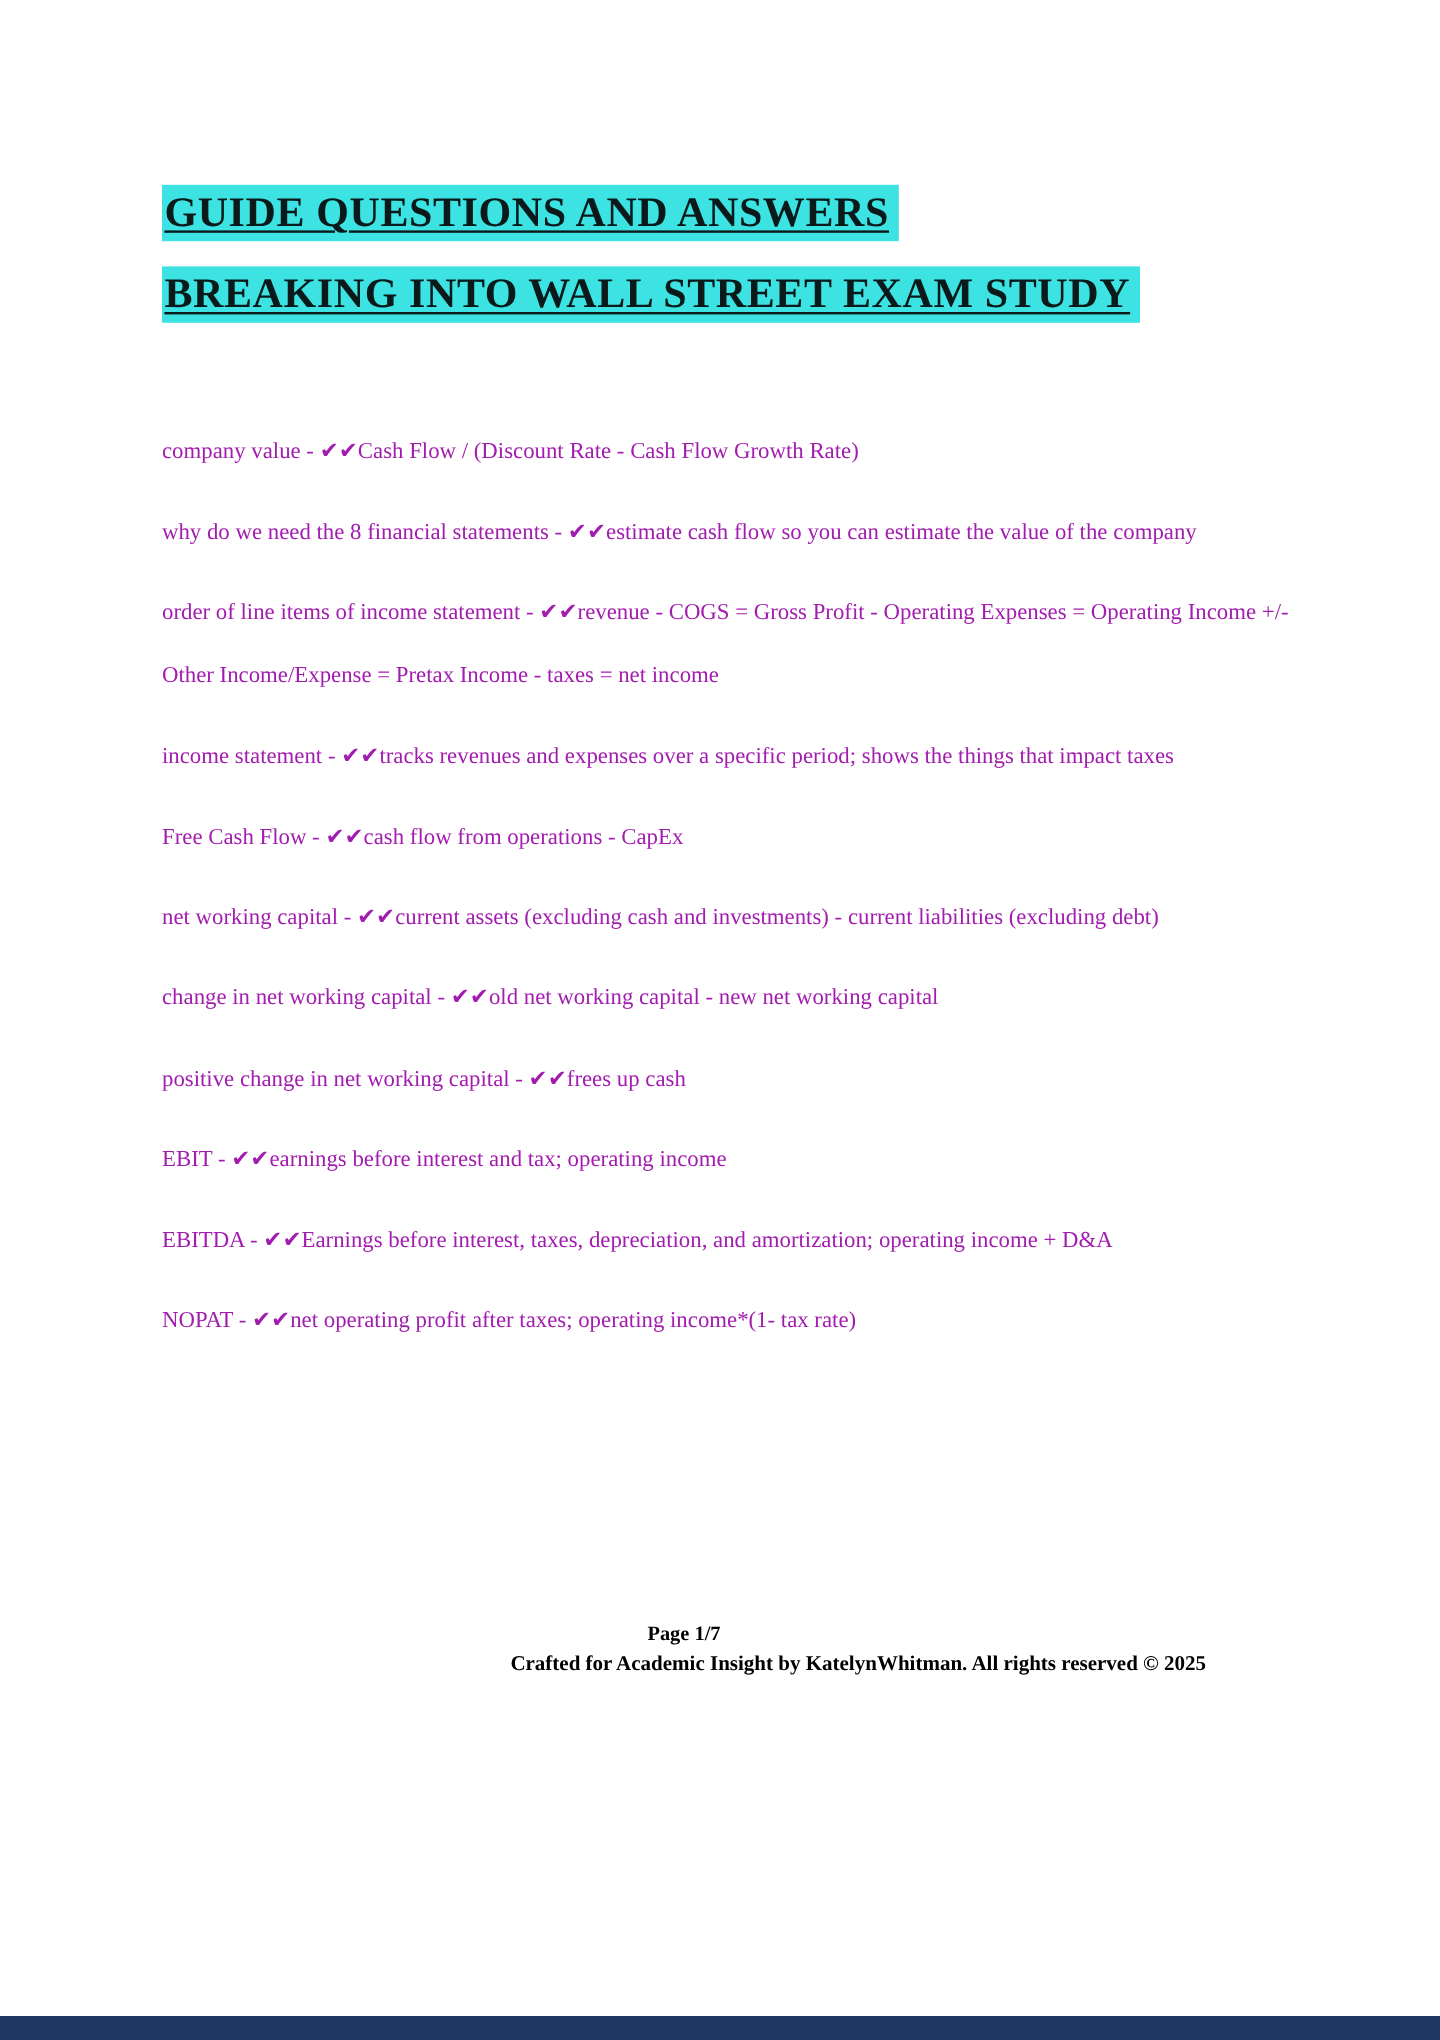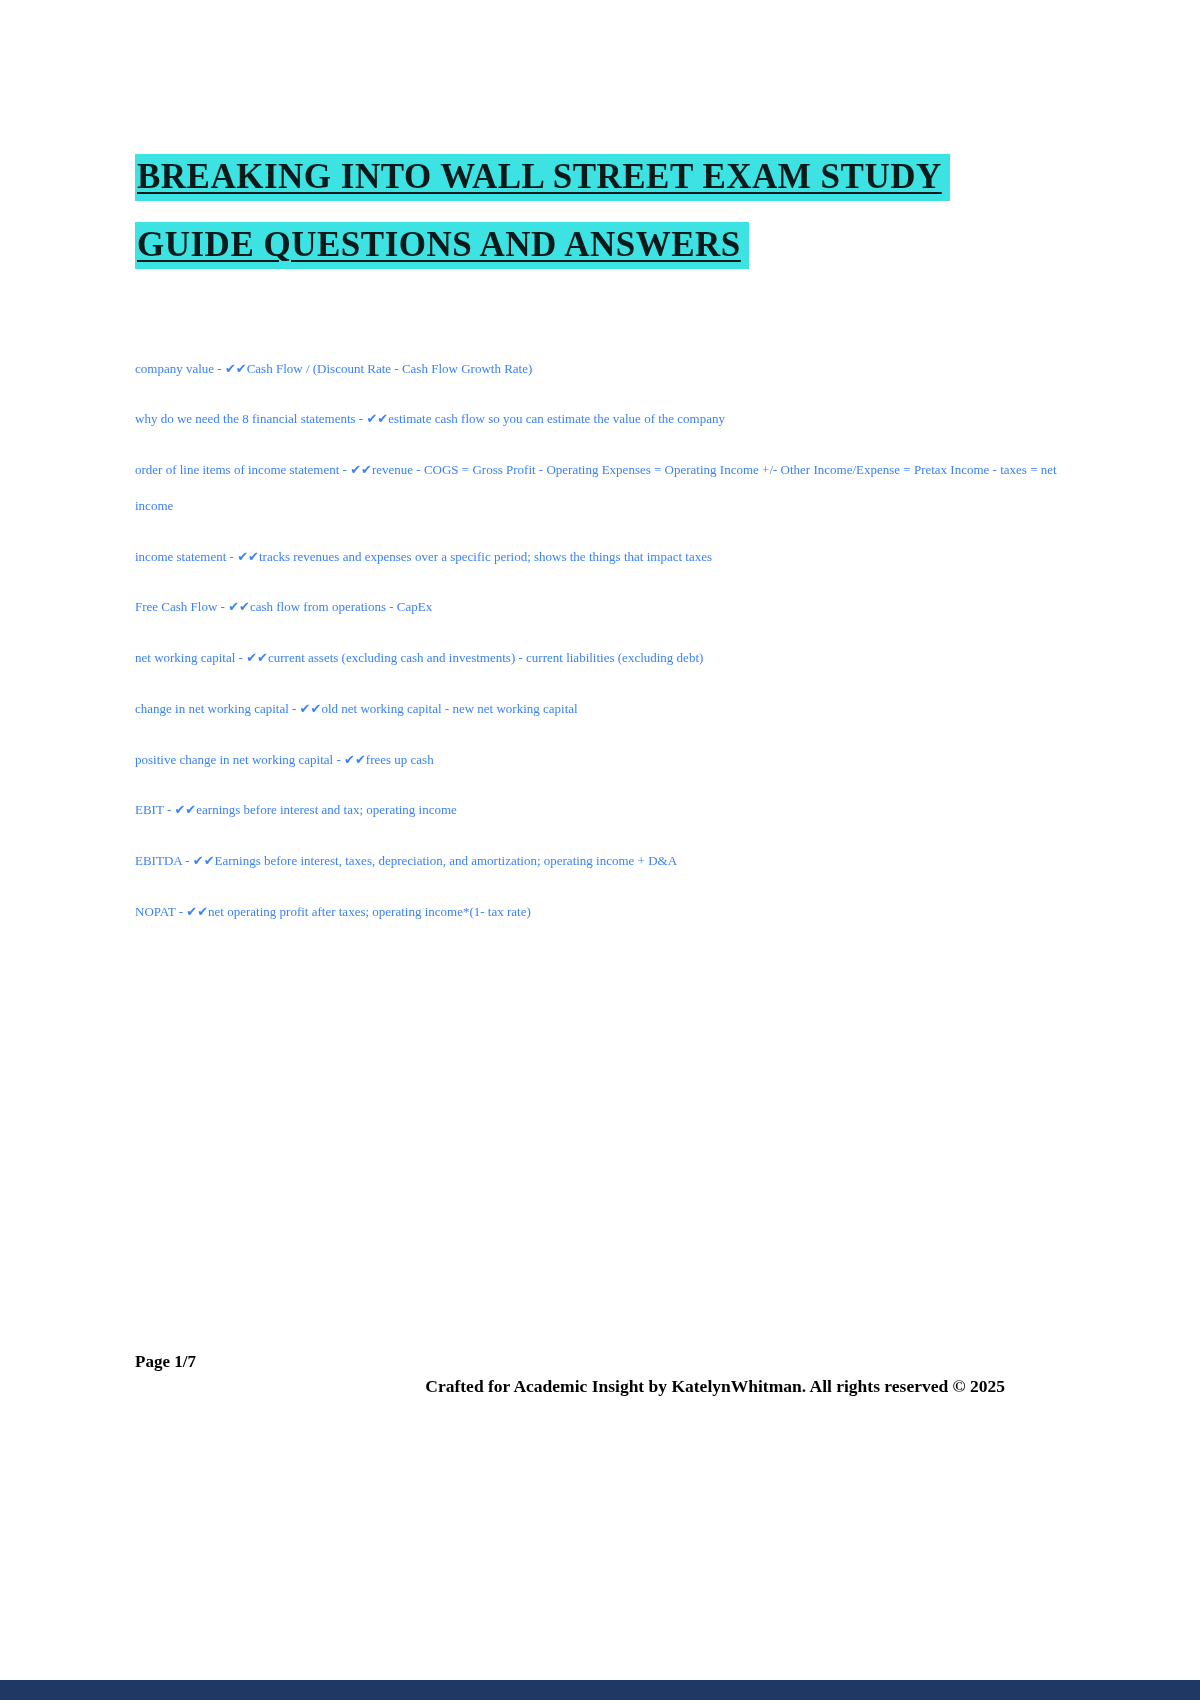--- a/index.html
+++ b/index.html
@@ -35,34 +35,34 @@
     line-height: 1.55;
     color: #0a1a1a;
     text-decoration: underline;
     text-decoration-thickness: 2px;
     text-underline-offset: 4px;
     padding: 3px 8px 5px 2px;
     box-decoration-break: clone;
     -webkit-box-decoration-break: clone;
   }
   .qa-list p.qa {
-    font-size: 13px;
+    font-size: 19px;
     line-height: 2.75;
     margin: 0 0 15px 0;
-    color: #3b82f6;
+    color: #a21caf;
   }
   .footer {
     position: absolute;
     top: 1352px;
     left: 0;
     width: 100%;
     padding: 0 195px 0 135px;
   }
   .footer .page-label {
-    text-align: left;
+    text-align: center;
     font-size: 17px;
     font-weight: bold;
     margin-bottom: 4px;
   }
   .footer .copyright {
     text-align: right;
     font-size: 17.5px;
     font-weight: bold;
   }
   .bottom-bar {
@@ -75,24 +75,24 @@
   }
 </style>
 </head>
 <body>
 
 <div class="page">
   <div class="content">
 
     <div class="title-block">
       <span class="title-line">
-        <span class="title-hl" style="background-color: rgb(61, 226, 226);">BREAKING INTO WALL STREET EXAM STUDY</span>
+        <span class="title-hl" style="background-color: rgb(61, 226, 226);">GUIDE QUESTIONS AND ANSWERS</span>
       </span>
       <span class="title-line">
-        <span class="title-hl" style="background-color: rgb(61, 226, 226);">GUIDE QUESTIONS AND ANSWERS</span>
+        <span class="title-hl" style="background-color: rgb(61, 226, 226);">BREAKING INTO WALL STREET EXAM STUDY</span>
       </span>
     </div>
 
     <div class="qa-list">
         <p class="qa">company value - ✔✔Cash Flow / (Discount Rate - Cash Flow Growth Rate)</p>
         <p class="qa">why do we need the 8 financial statements - ✔✔estimate cash flow so you can estimate the value of the company</p>
         <p class="qa">order of line items of income statement - ✔✔revenue - COGS = Gross Profit - Operating Expenses = Operating Income +/- Other Income/Expense = Pretax Income - taxes = net income</p>
         <p class="qa">income statement - ✔✔tracks revenues and expenses over a specific period; shows the things that impact taxes</p>
         <p class="qa">Free Cash Flow - ✔✔cash flow from operations - CapEx</p>
         <p class="qa">net working capital - ✔✔current assets (excluding cash and investments) - current liabilities (excluding debt)</p>

